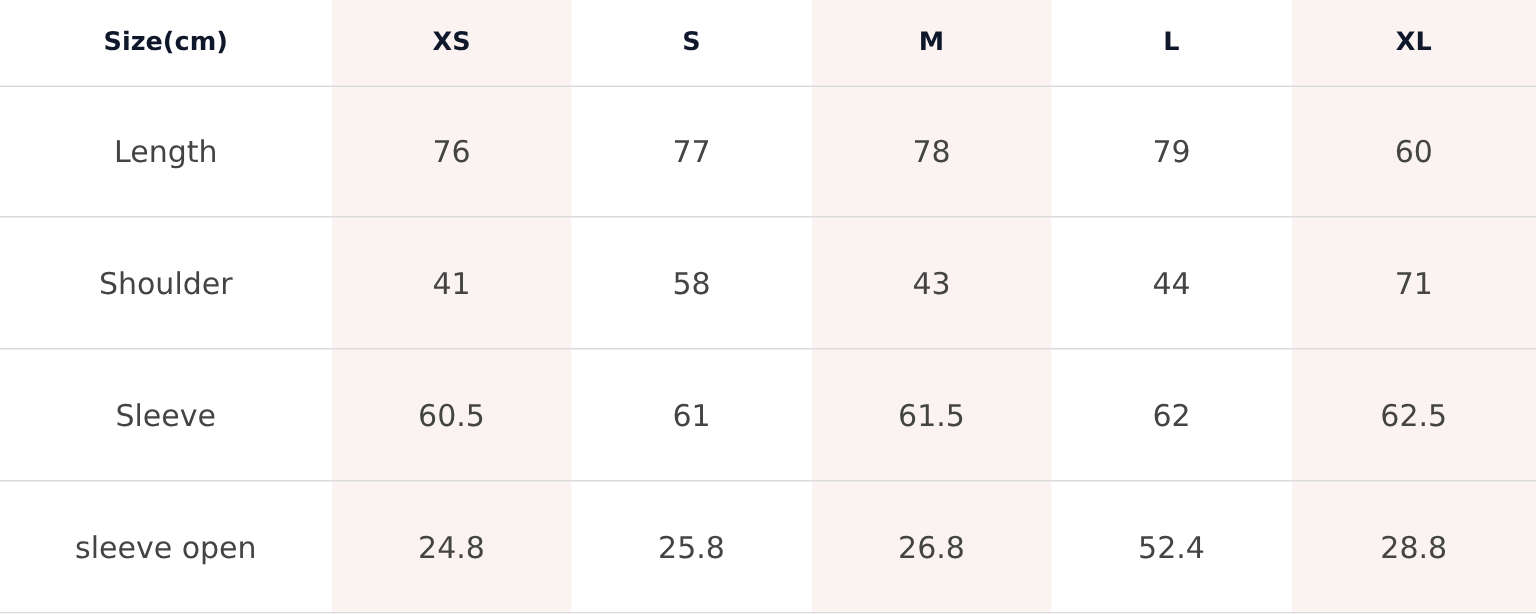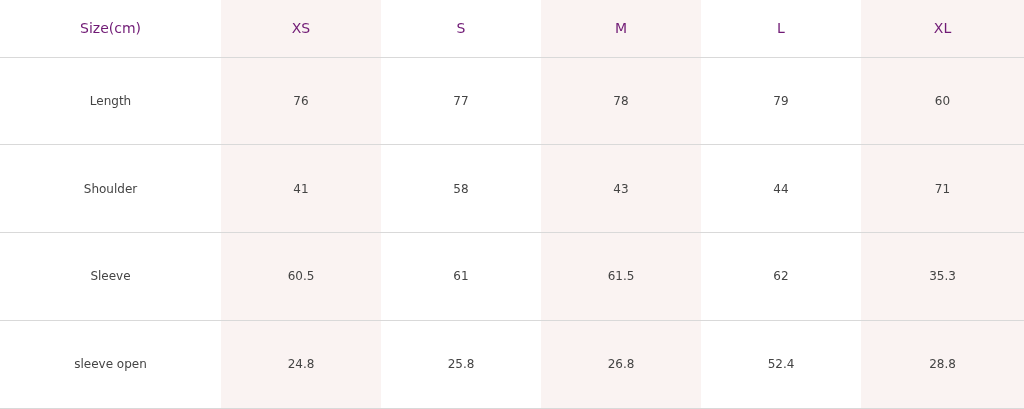--- a/index.html
+++ b/index.html
@@ -37,21 +37,21 @@
   .size-chart td,
   .size-chart th {
     margin: 0;
     padding: 0;
     text-align: center;
     vertical-align: middle;
     border: 0;
     border-bottom: 1px solid #d9d9d9;
     font-weight: normal;
     color: #444444;
-    font-size: 12px;
+    font-size: 20px;
     line-height: 1.2;
     background-clip: padding-box;
   }
 
   
   .tint {
     background-color: #faf3f2;
   }
   .plain {
     background-color: #ffffff;
@@ -61,23 +61,23 @@
   .row-label {
     background-color: #ffffff;
     font-weight: bold;
     color: #3f3f3f;
     font-size: 16px;
   }
 
   
   .header-row .row-label,
   .header-row .size-head {
-    font-weight: normal;
-    color: #701a75;
-    font-size: 14px;
+    font-weight: bold;
+    color: #0f172a;
+    font-size: 17px;
   }
 
   
   .value-cell {
     font-weight: normal;
     color: #4a4a4a;
     font-size: 16px;
   }
 
   
@@ -129,21 +129,21 @@
       <td class="value-cell plain">44</td>
       <td class="value-cell tint">71</td>
     </tr>
 
     <tr>
       <td class="row-label">Sleeve</td>
       <td class="value-cell tint">60.5</td>
       <td class="value-cell plain">61</td>
       <td class="value-cell tint">61.5</td>
       <td class="value-cell plain">62</td>
-      <td class="value-cell tint">35.3</td>
+      <td class="value-cell tint">62.5</td>
     </tr>
 
     <tr>
       <td class="row-label">sleeve open</td>
       <td class="value-cell tint">24.8</td>
       <td class="value-cell plain">25.8</td>
       <td class="value-cell tint">26.8</td>
       <td class="value-cell plain">52.4</td>
       <td class="value-cell tint">28.8</td>
     </tr>

